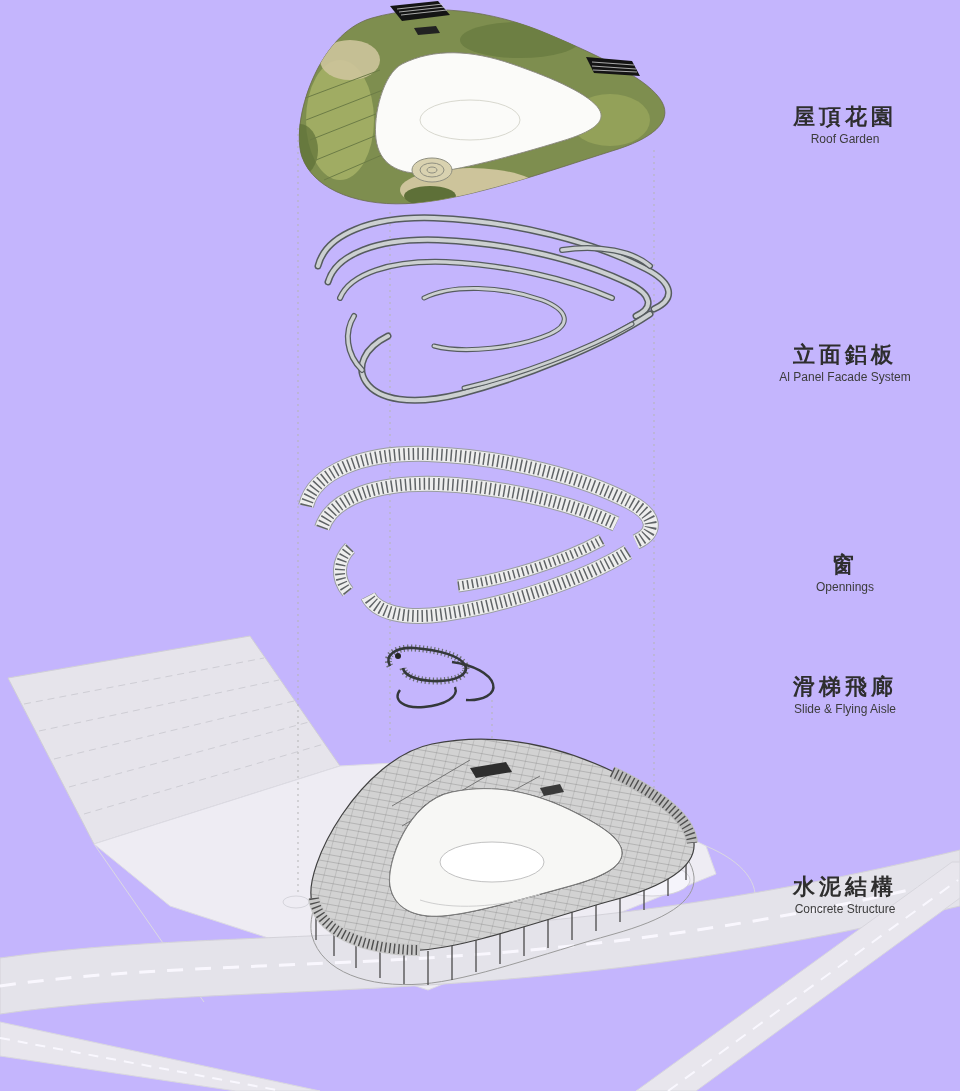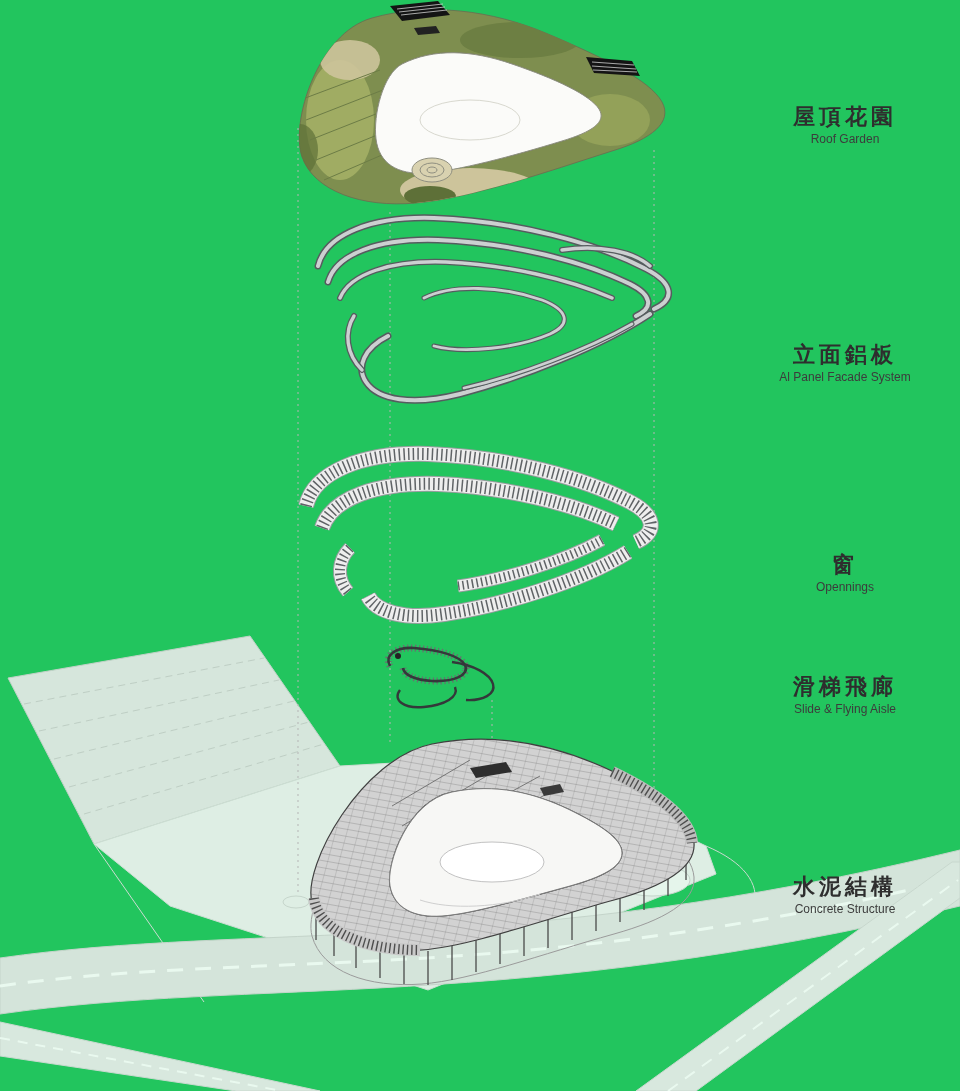--- a/index.html
+++ b/index.html
@@ -1,16 +1,16 @@
 <!DOCTYPE html>
 <html><head>
 <meta charset="utf-8">
 <style>
   html,body{margin:0;padding:0;background:#fff;}
-  .stage{position:relative;width:960px;height:1091px;background:#22c55e;overflow:hidden;}
+  .stage{position:relative;width:960px;height:1091px;background:#c4b5fd;overflow:hidden;}
   .stage svg{position:absolute;left:0;top:0;display:block;}
   .label{position:absolute;left:715px;width:260px;text-align:center;-webkit-user-select:none;user-select:none;}
   .label .zh{font-family:"Liberation Serif","DejaVu Serif",serif;font-size:22px;font-weight:600;letter-spacing:4px;color:#2e2e2e;line-height:1.2;}
   .label .en{font-family:"Liberation Sans","DejaVu Sans",sans-serif;font-size:12px;color:#3c3c3c;margin-top:2px;line-height:1.2;}
 </style>
 </head>
 <body>
 
 <div class="stage">
 

